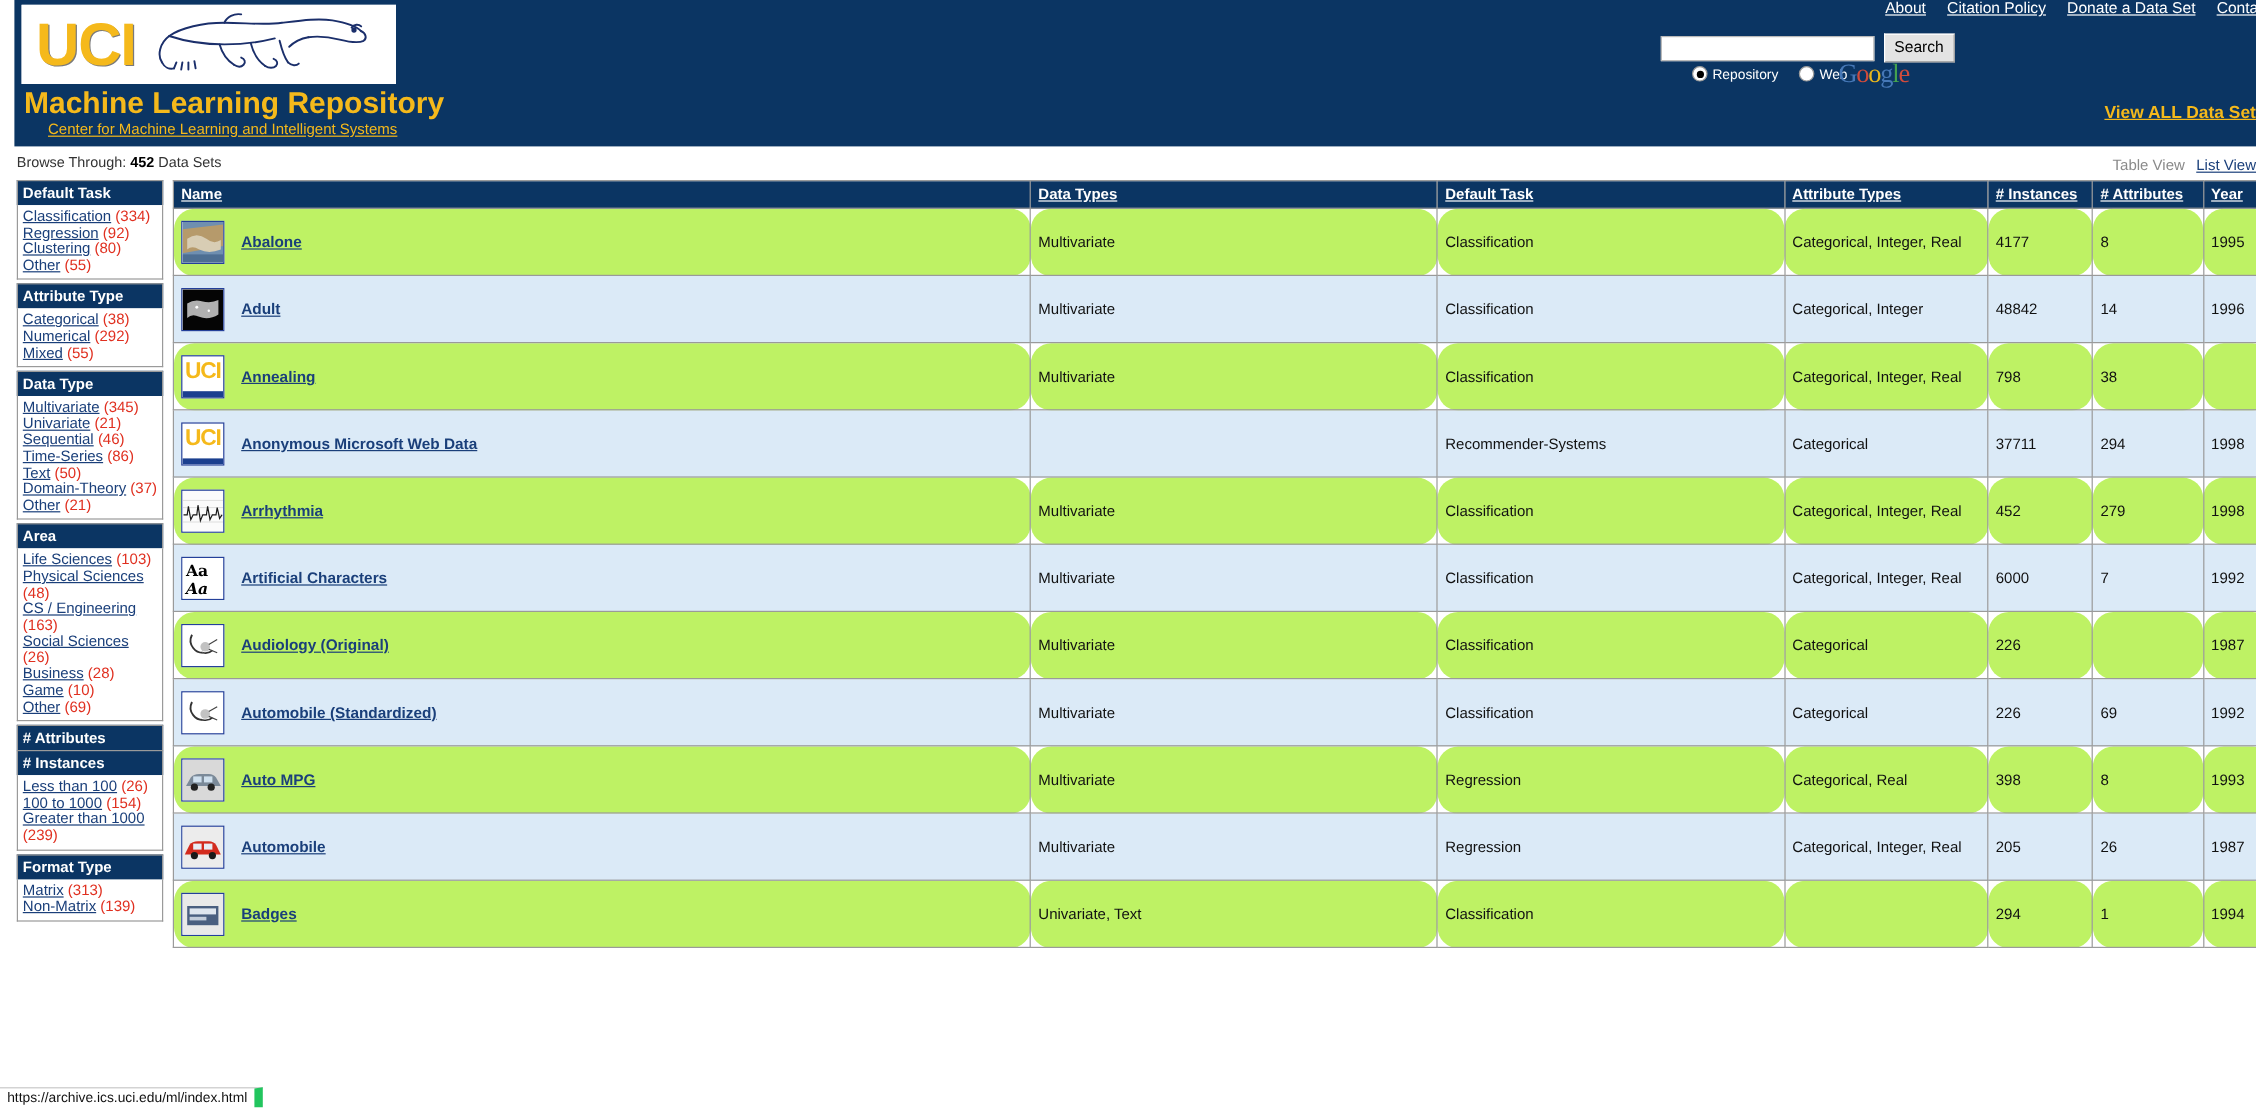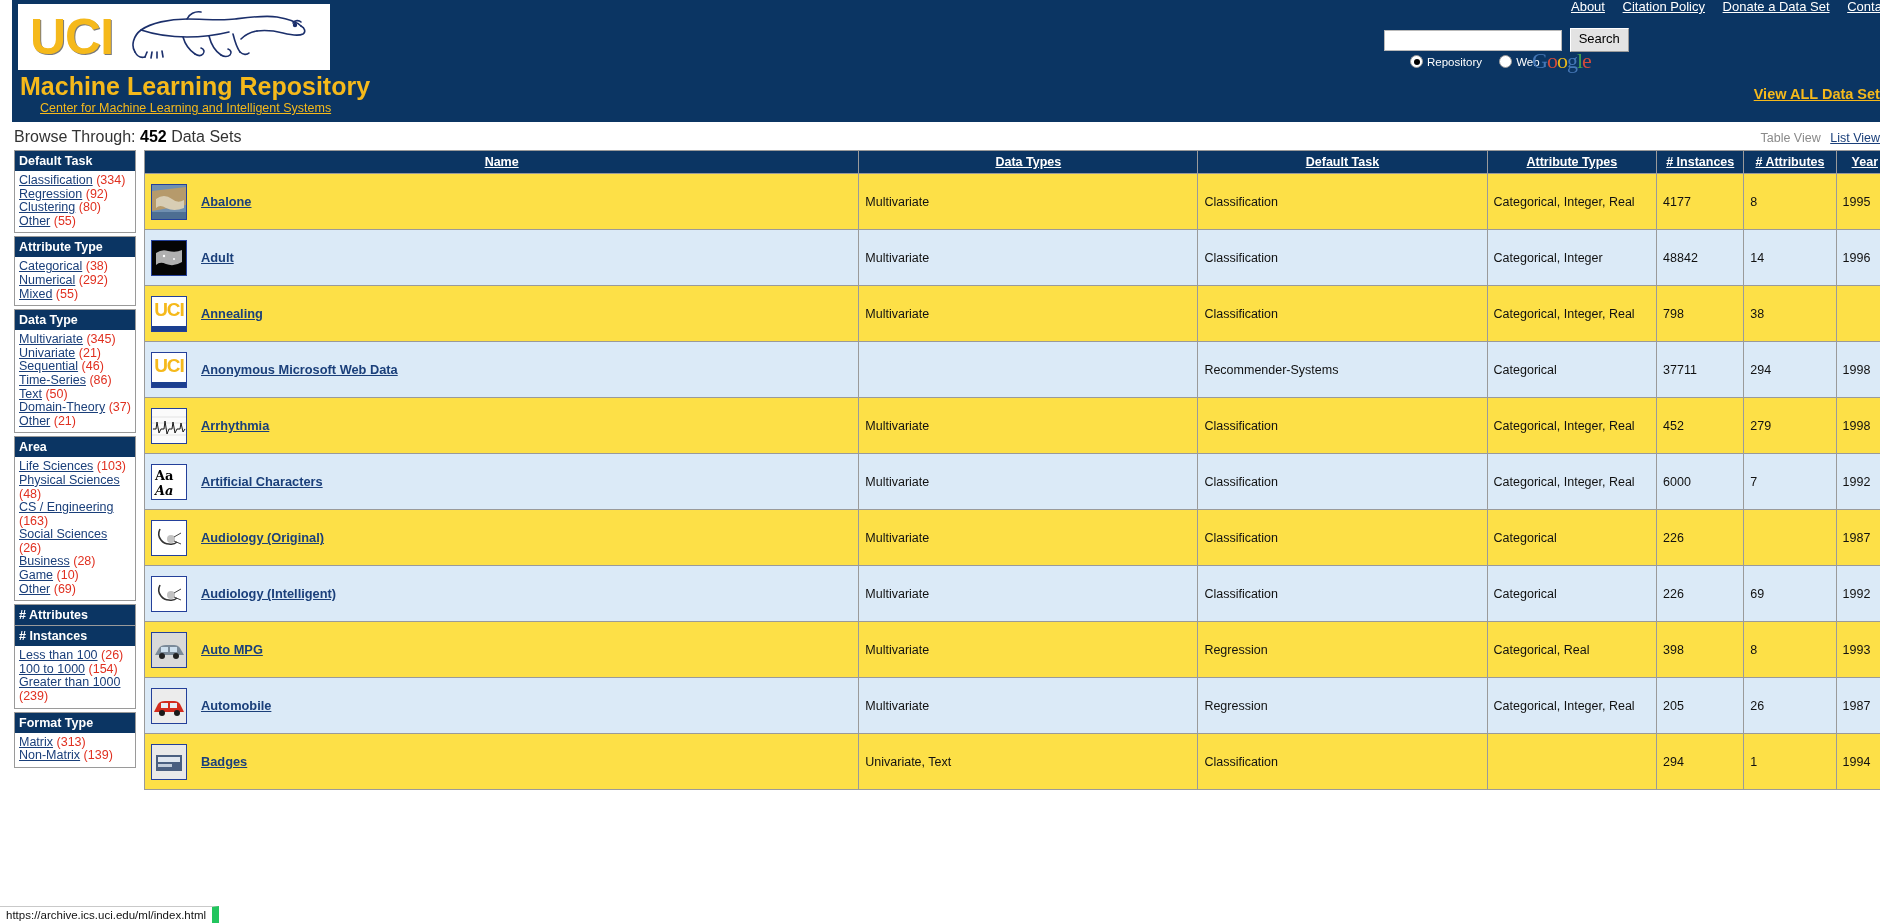--- a/index.html
+++ b/index.html
@@ -73,21 +73,21 @@
   .googlelogo .o2{color:#e8b61c;} .googlelogo .g2{color:#4678b7;}
   .googlelogo .l{color:#45a24f;} .googlelogo .e{color:#cf4b3c;}
   .viewall{
     position:absolute;right:4px;top:86px;font-size:14.5px;font-weight:bold;
   }
   .viewall a{color:#f5b91b;text-decoration:underline;}
 
   
   .browsebar{position:relative;height:28px;}
   .browse-label{
-    position:absolute;left:2px;top:6px;font-size:16px;color:#333;
+    position:absolute;left:2px;top:6px;font-size:12px;color:#333;
   }
   .browse-count{font-weight:bold;color:#000;}
   .viewtoggle{
     position:absolute;right:12px;top:9px;font-size:12.5px;color:#8a8a8a;
   }
   .viewtoggle .tv{color:#8a8a8a;margin-right:6px;}
   .viewtoggle a{color:#1a3f7a;text-decoration:underline;}
 
   
   .content{display:flex;align-items:flex-start;}
@@ -101,31 +101,31 @@
   }
   .facet-body{padding:3px 4px 4px 4px;}
   .facet-item{font-size:12.5px;line-height:13.6px;margin-bottom:0px;white-space:normal;}
   .facet-item a{color:#1a3f7a;text-decoration:underline;}
   .cnt{color:#e03020;}
 
   
   .tablewrap{flex:1 1 auto;margin-left:8px;margin-right:0px;}
   table.ds{border-collapse:collapse;width:1750px;table-layout:fixed;}
   table.ds th{
-    background:#0b3563;color:#ffffff;text-align:center;
+    background:#0b3563;color:#ffffff;text-align:left;
     font-size:12.5px;font-weight:bold;padding:4px 6px;
     border:1px solid #9a9a9a;
   }
   table.ds th u{text-decoration:underline;}
   table.ds td{
     border:1px solid #9a9a9a;padding:6px;font-size:12.5px;color:#111;
     height:43px;vertical-align:middle;
   }
   tr.alt td{background:#dbeaf7;}
-  tr.norm td{background:#fde047;}
+  tr.norm td{background:#bef264;border-radius:17px;}
   td.namecell{padding-left:8px;}
   .nameinner{display:flex;align-items:center;}
   .thumb{
     width:34px;height:34px;border:1px solid #24409a;flex:0 0 auto;margin-right:14px;
     background:#ffffff;overflow:hidden;position:relative;
   }
   .thumb .uciT{
     font-weight:bold;font-size:19px;color:#f5b91b;line-height:26px;text-align:center;
     letter-spacing:-1px;
   }
@@ -437,21 +437,21 @@
             <tr class="alt">
               <td class="namecell">
                 <div class="nameinner">
                   <div class="thumb"><svg width="34" height="34">
                       <rect width="34" height="34" fill="#fff"></rect>
                       <path d="M8 8 q-3 6 1 11 q3 4 8 4" fill="none" stroke="#333" stroke-width="1.6"></path>
                       <path d="M17 23 q5 1 8 -2" fill="none" stroke="#333" stroke-width="1.3"></path>
                       <circle cx="19" cy="18" r="4" fill="#9a9a9a" opacity="0.6"></circle>
                       <path d="M22 16 l7 -4 M22 20 l7 3" stroke="#444" stroke-width="1"></path>
                     </svg></div>
-                  <span class="dsname"><a href="#">Audiology (Intelligent)</a></span>
+                  <span class="dsname"><a href="#">Automobile (Standardized)</a></span>
                 </div>
               </td>
               <td>Multivariate</td>
               <td>Classification</td>
               <td>Categorical</td>
               <td>226</td>
               <td>69</td>
               <td>1992</td>
             </tr>
             <tr class="norm">

